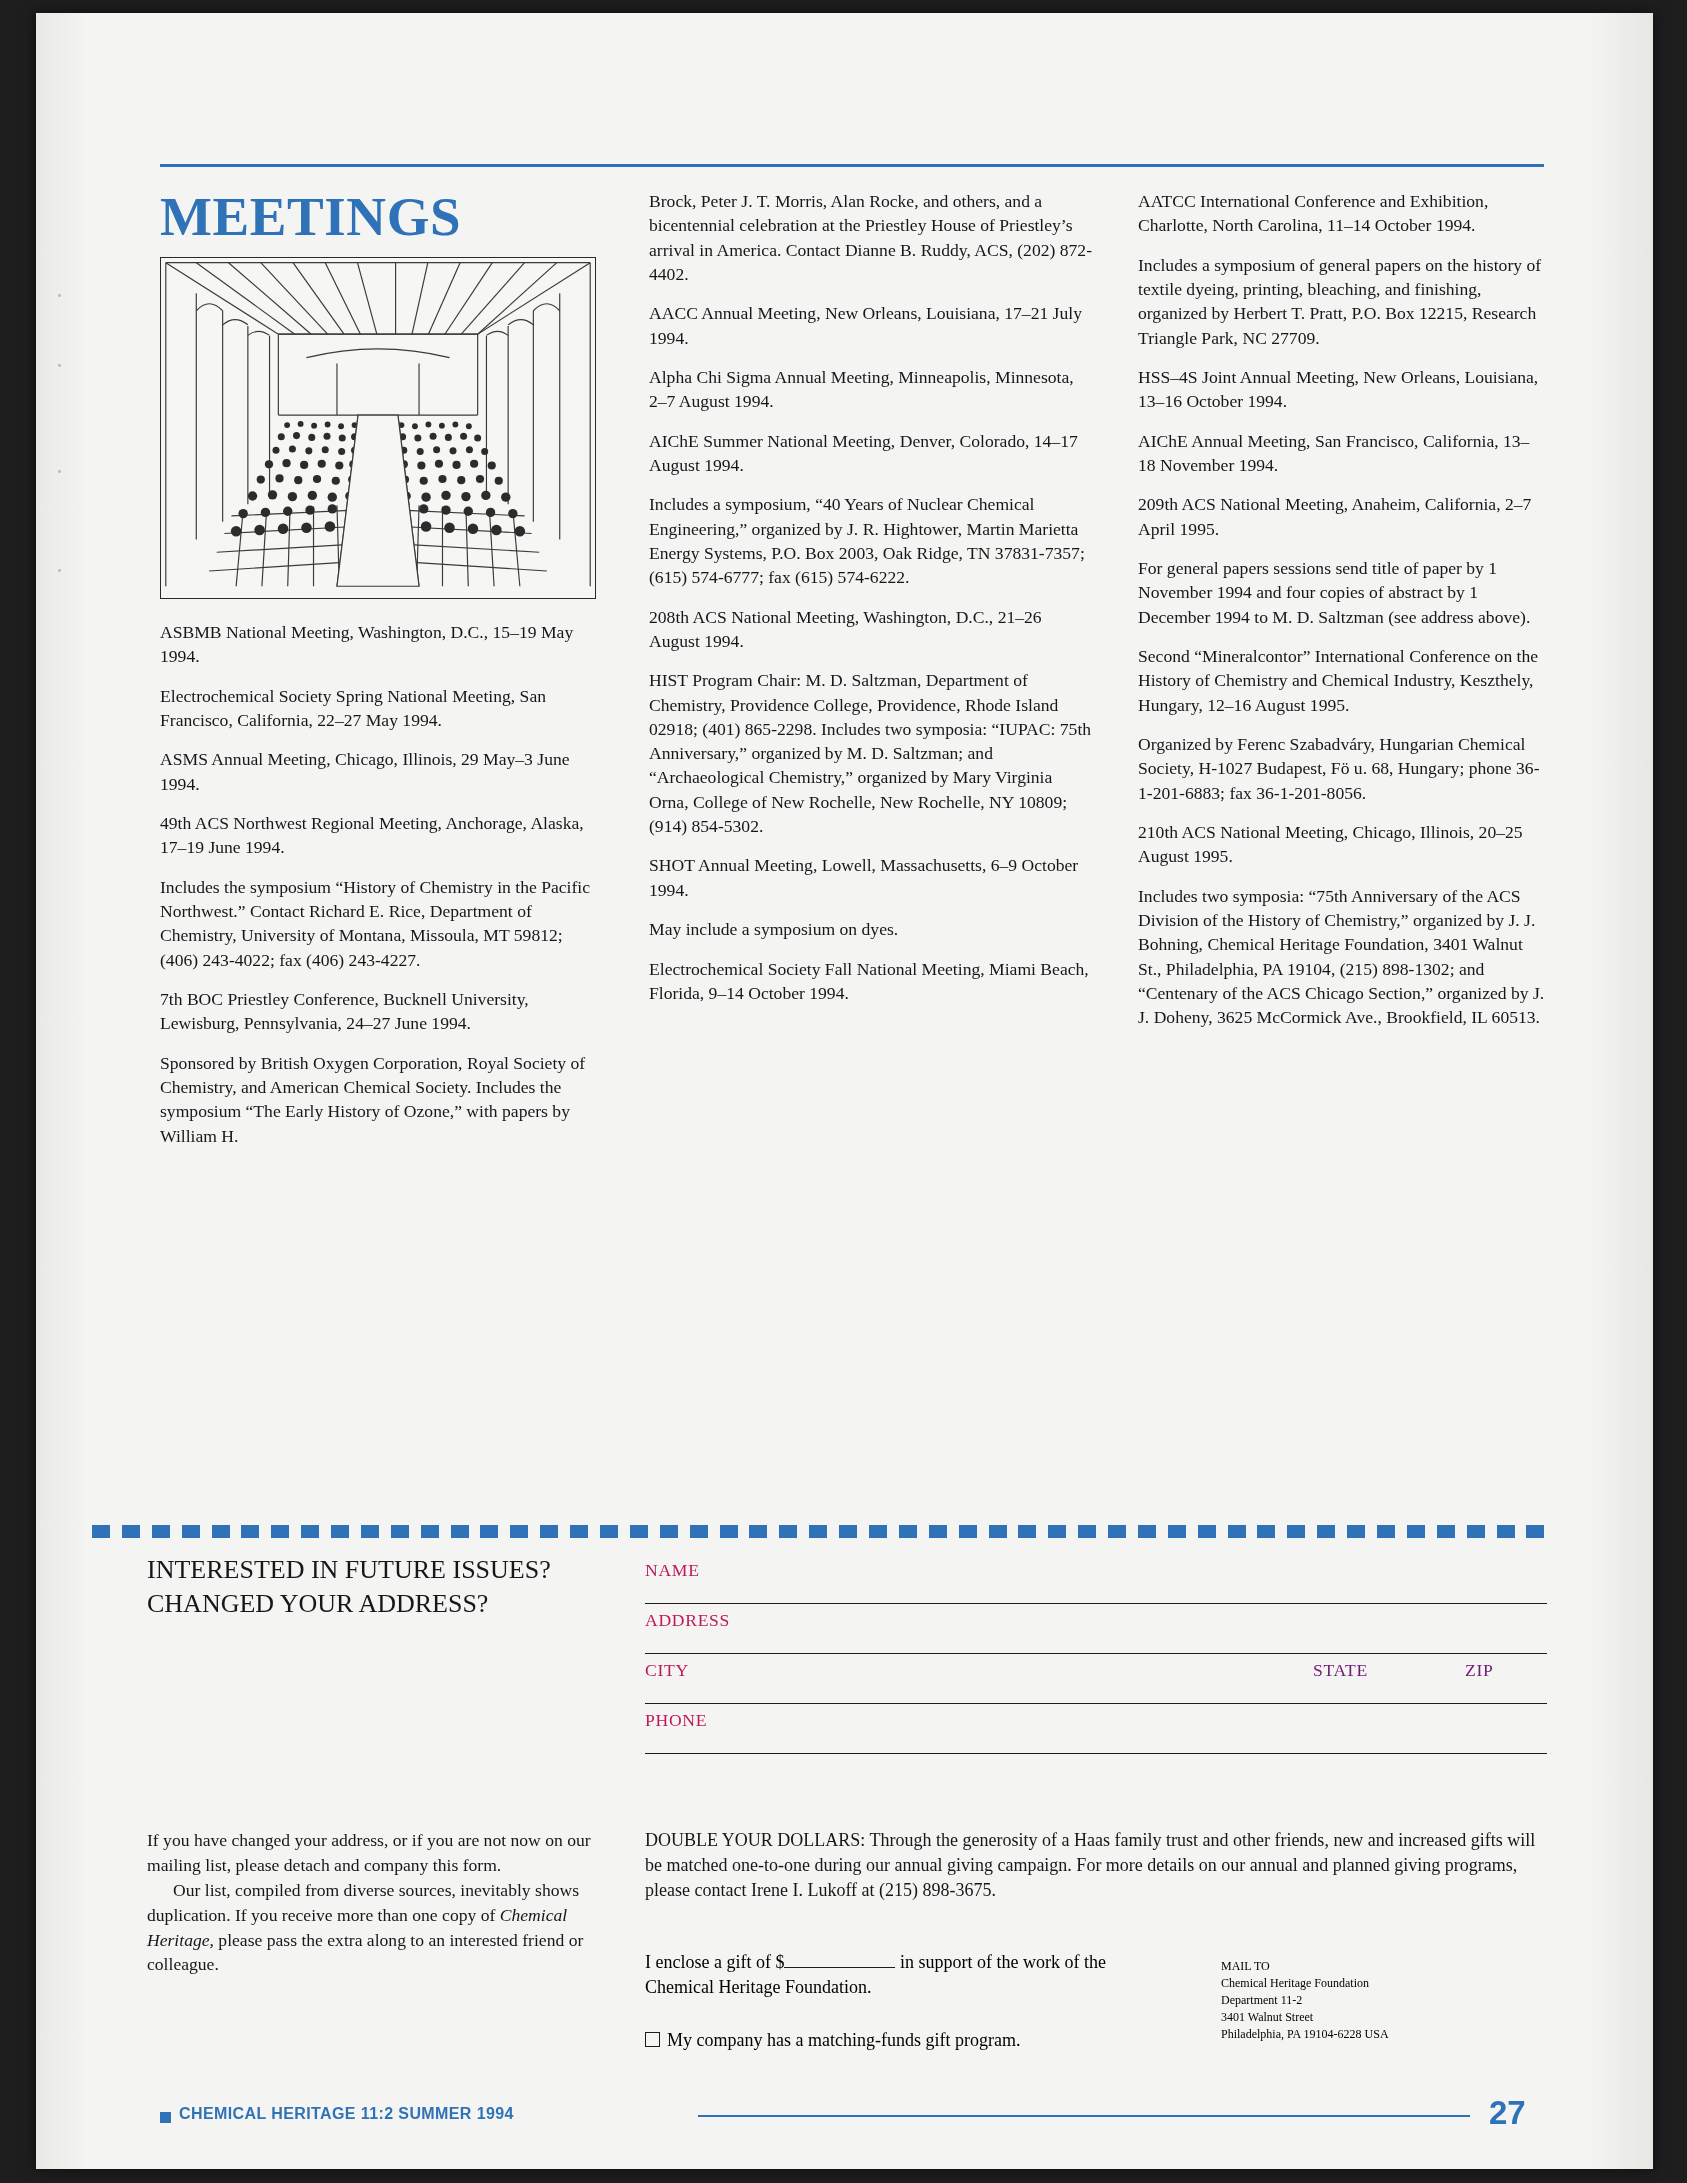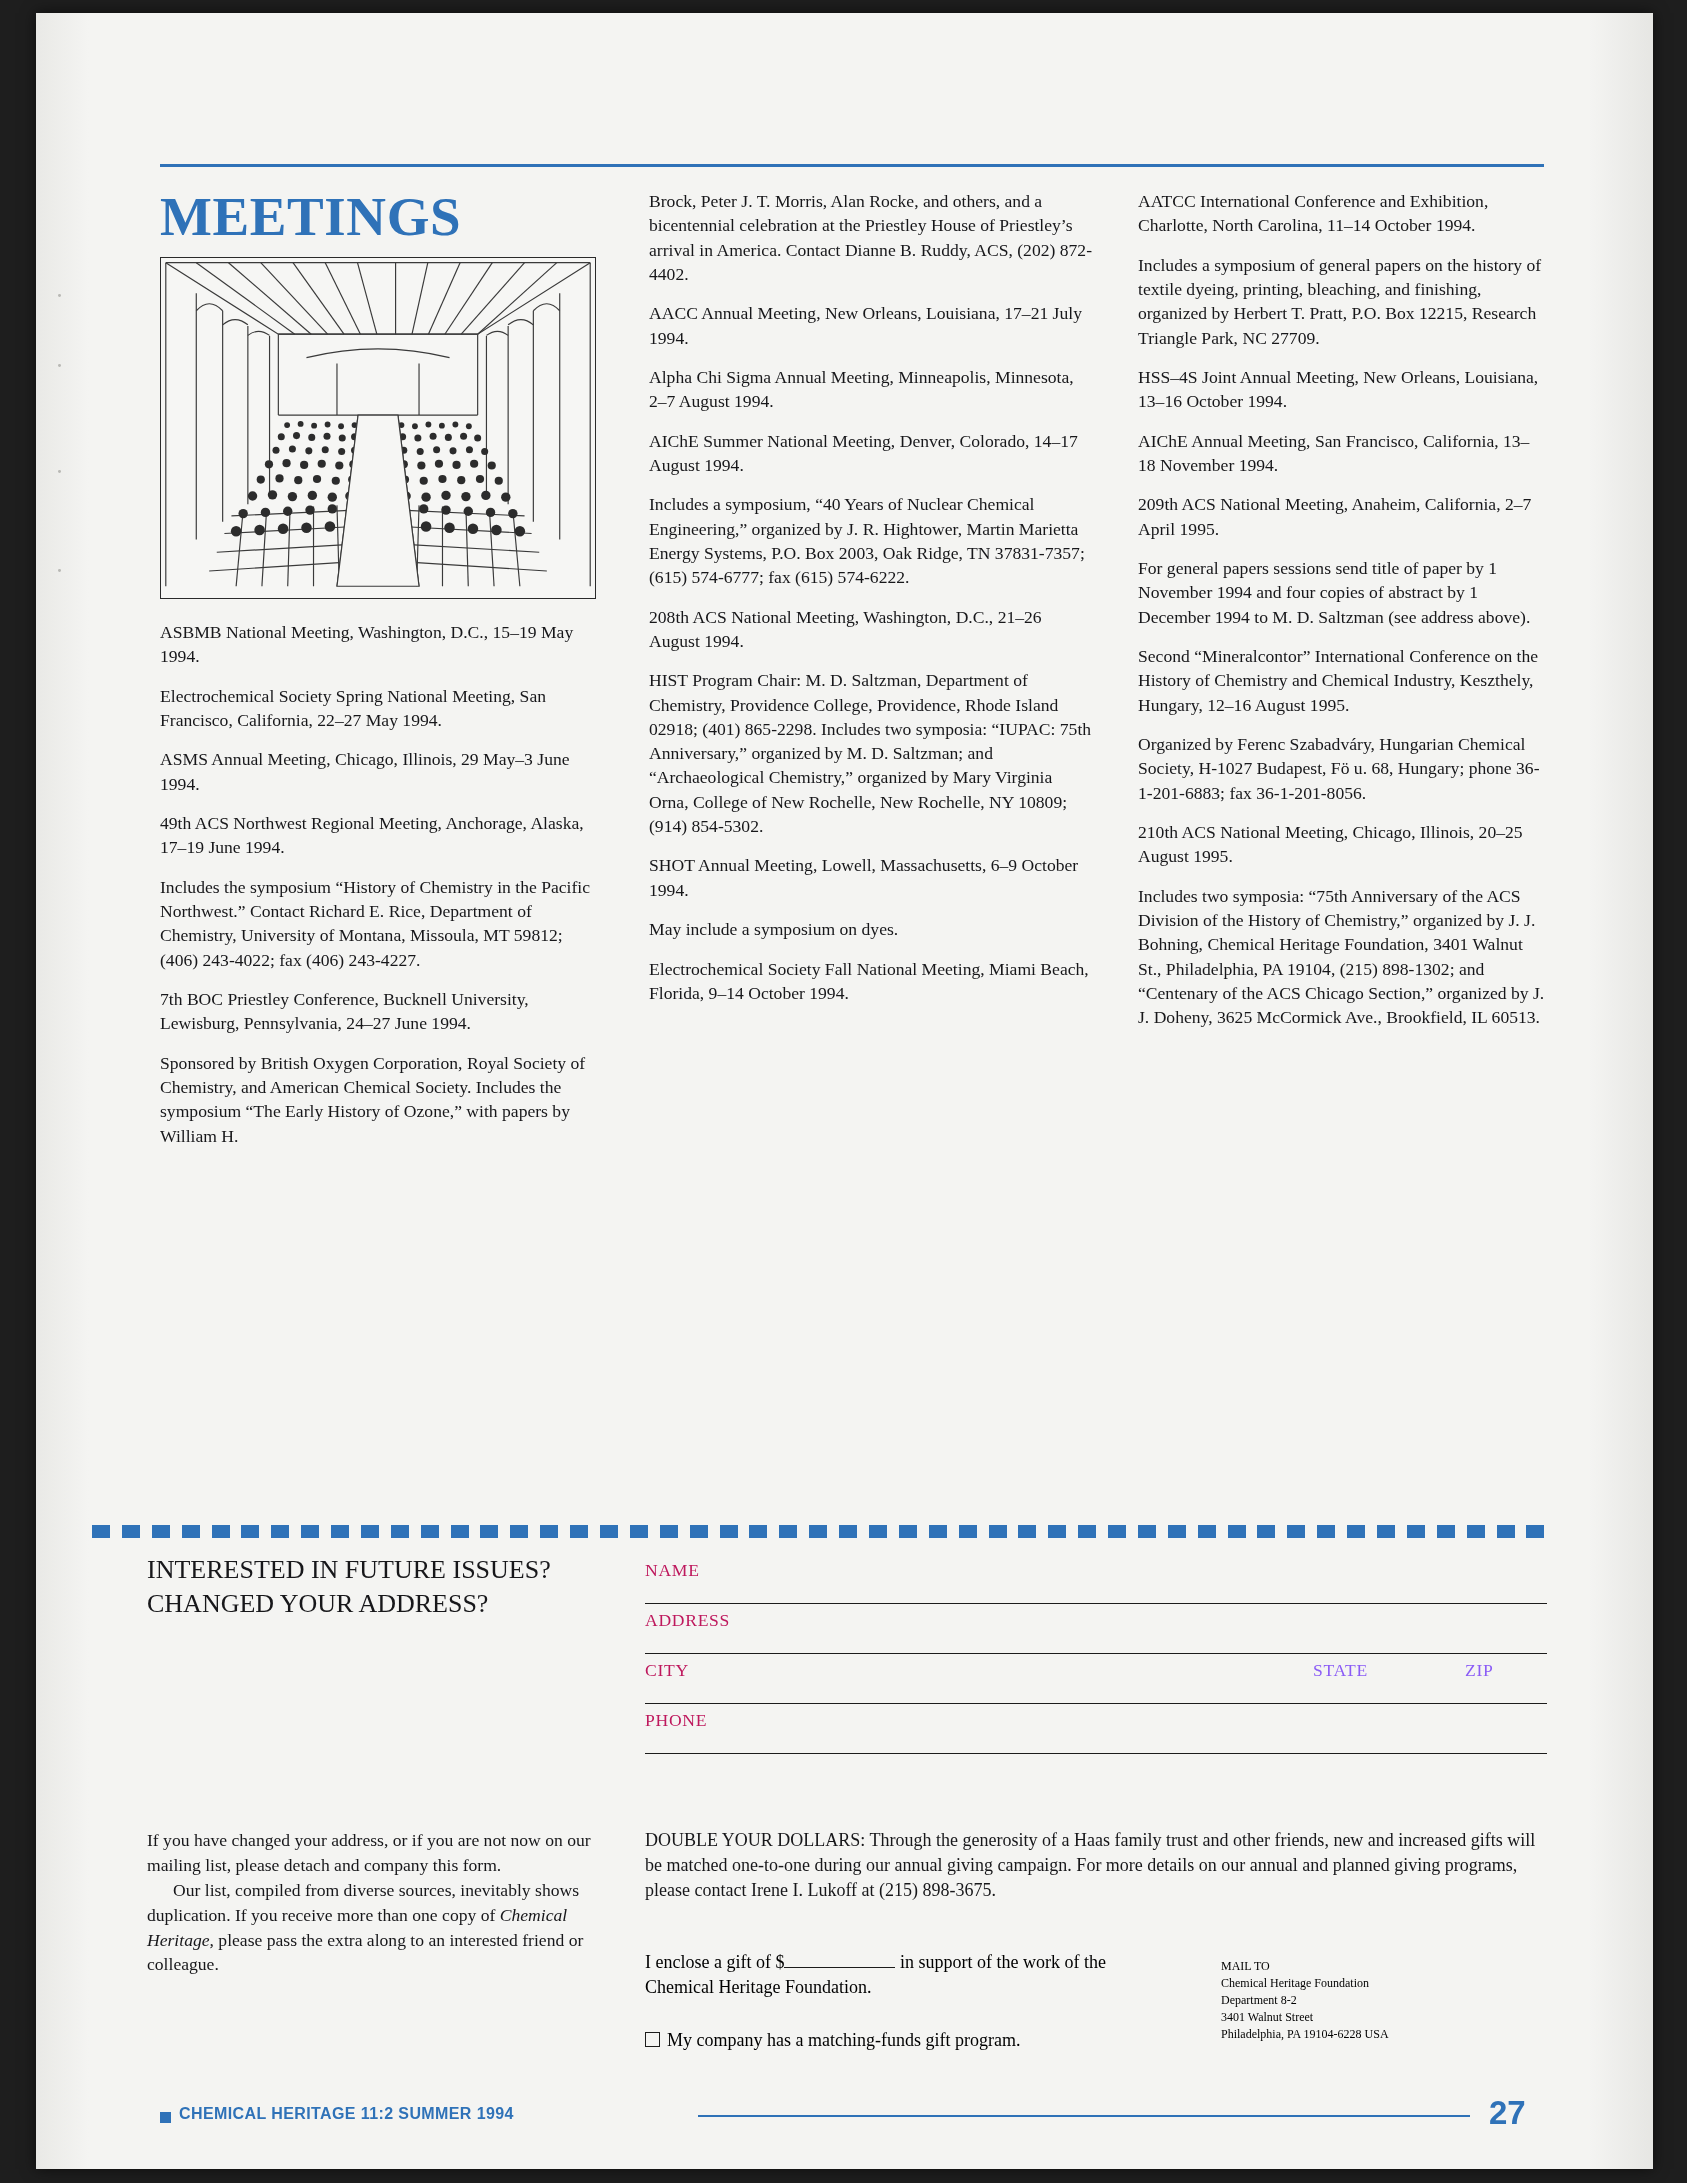--- a/index.html
+++ b/index.html
@@ -166,21 +166,21 @@
     bottom: 5.9px;
     width: 100%;
     height: 1.2px;
     background: #1c1c1c;
   }
   .fld .sub {
     position: absolute;
     top: 0;
     font-size: 17.6px;
     letter-spacing: 0.7px;
-    color: #8b5cf6;
+    color: #701a75;
   }
   .sub-state { left: 668px; }
   .sub-zip { left: 820px; }
 
   .para-right {
     position: absolute;
     left: 609px;
     top: 1815px;
     width: 905px;
     font-size: 18px;
@@ -597,21 +597,21 @@
     <span>I enclose a gift of $</span><span class="blank"></span><span> in support of the work of the Chemical Heritage Foundation.</span>
   </div>
 
   <div class="checkbox-line">
     <span class="cbox"></span><span>My company has a matching-funds gift program.</span>
   </div>
 
   <div class="mailto">
     <div>MAIL TO</div>
     <div>Chemical Heritage Foundation</div>
-    <div>Department 8-2</div>
+    <div>Department 11-2</div>
     <div>3401 Walnut Street</div>
     <div>Philadelphia, PA 19104-6228 USA</div>
   </div>
 
   <div class="footer-sq"></div>
   <div class="footer-txt">CHEMICAL HERITAGE 11:2 SUMMER 1994</div>
   <div class="footer-rule"></div>
   <div class="pageno">27</div>
 </div>
 

